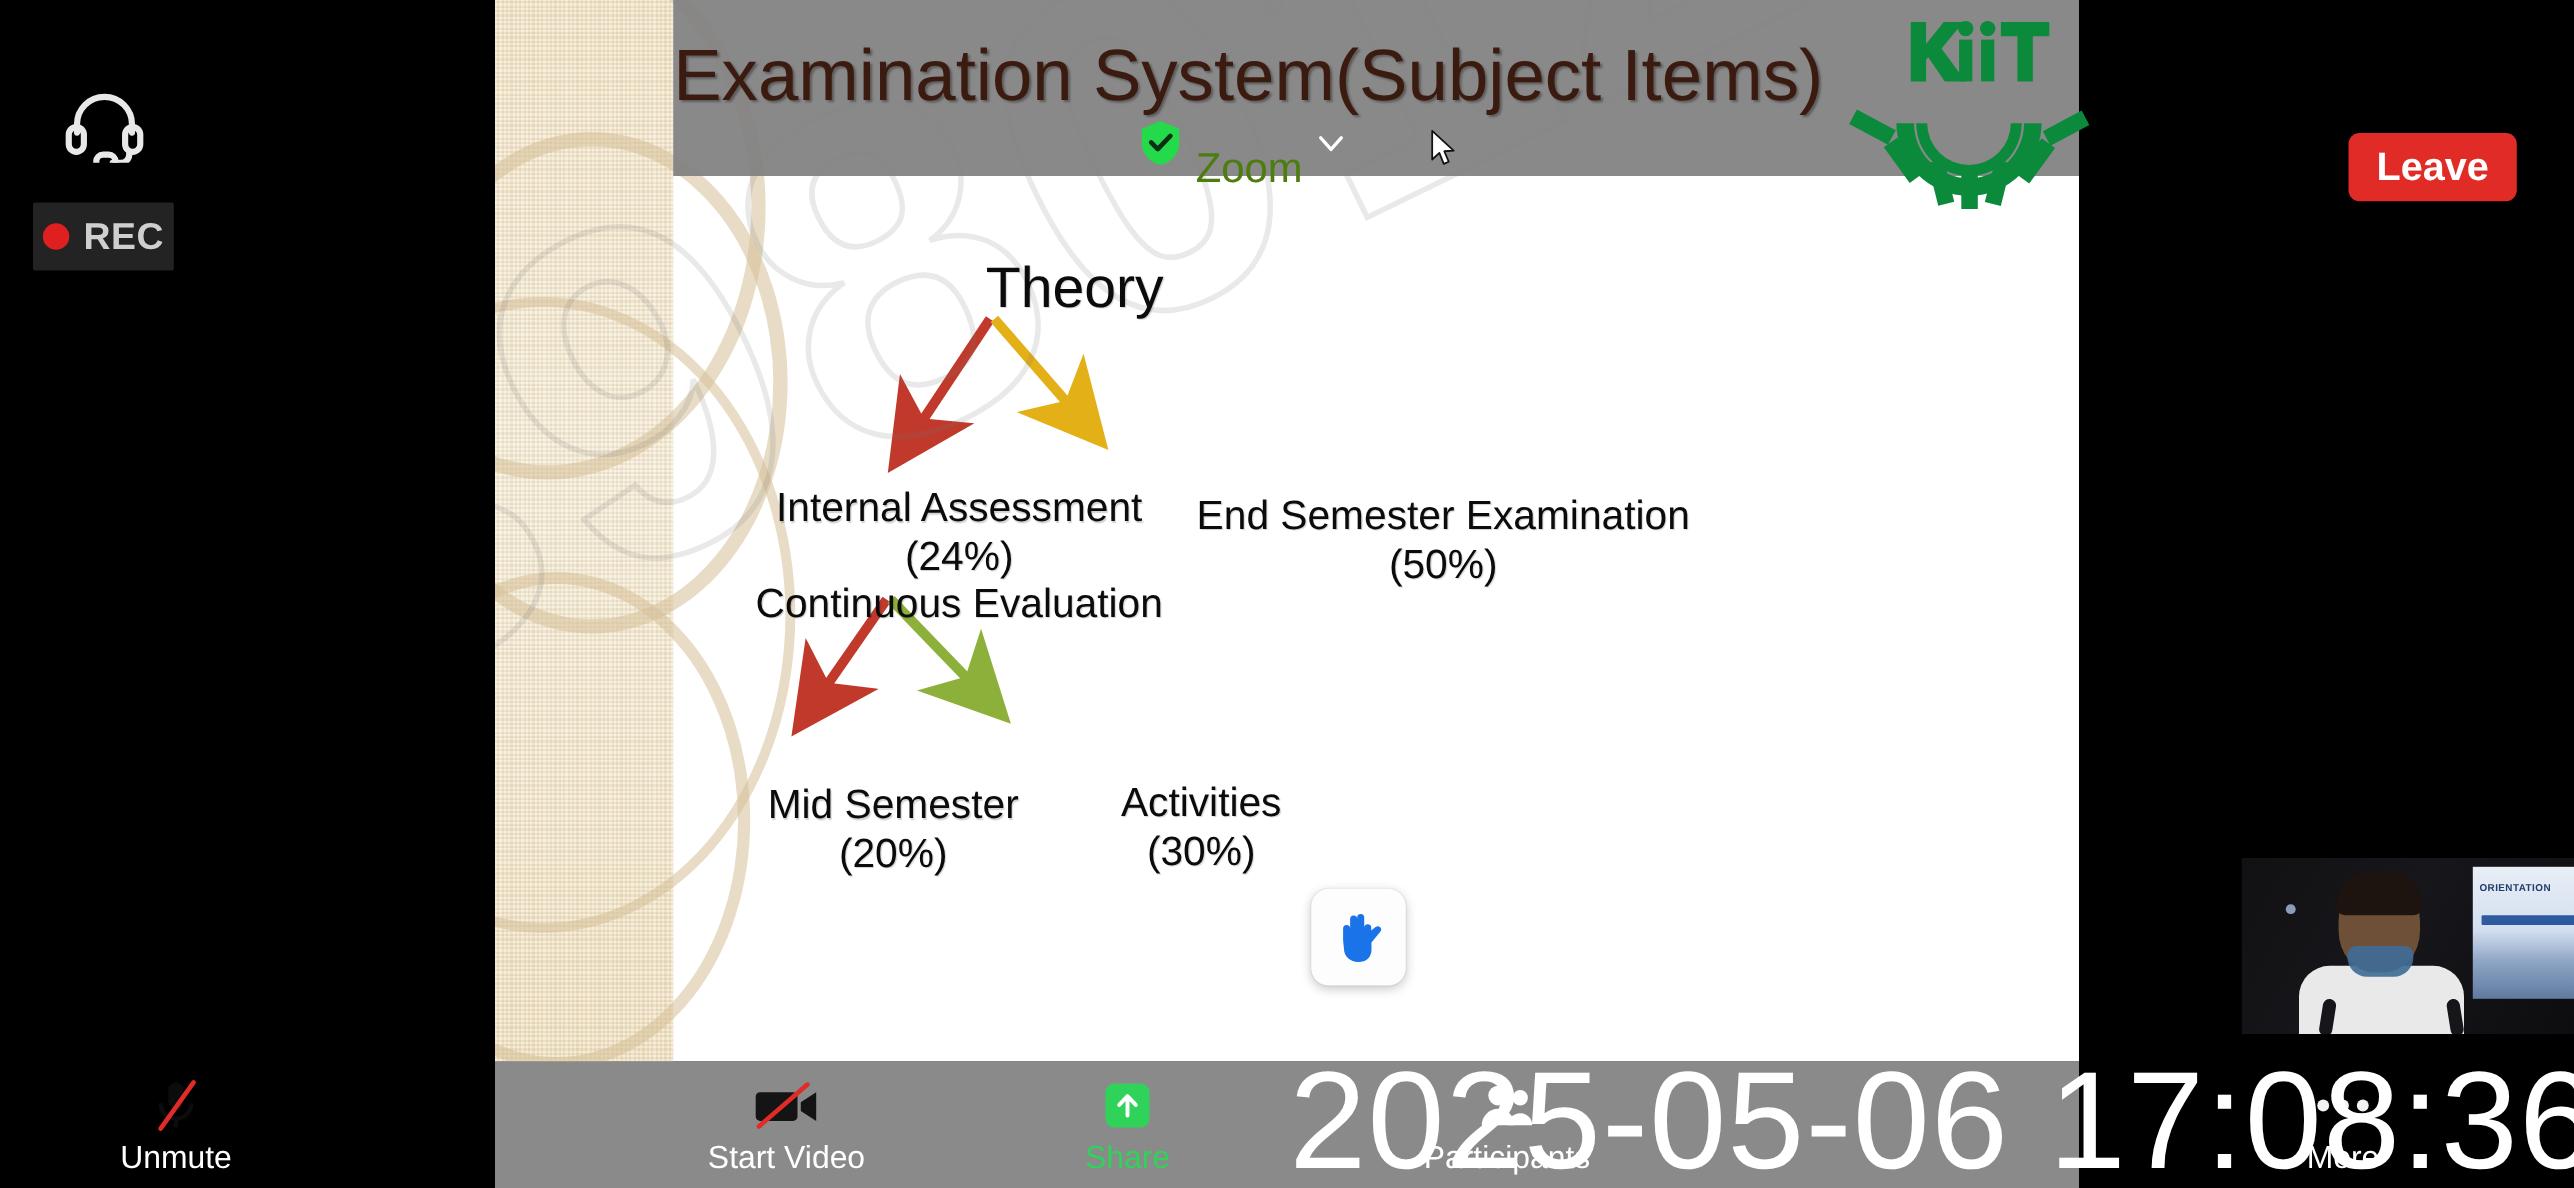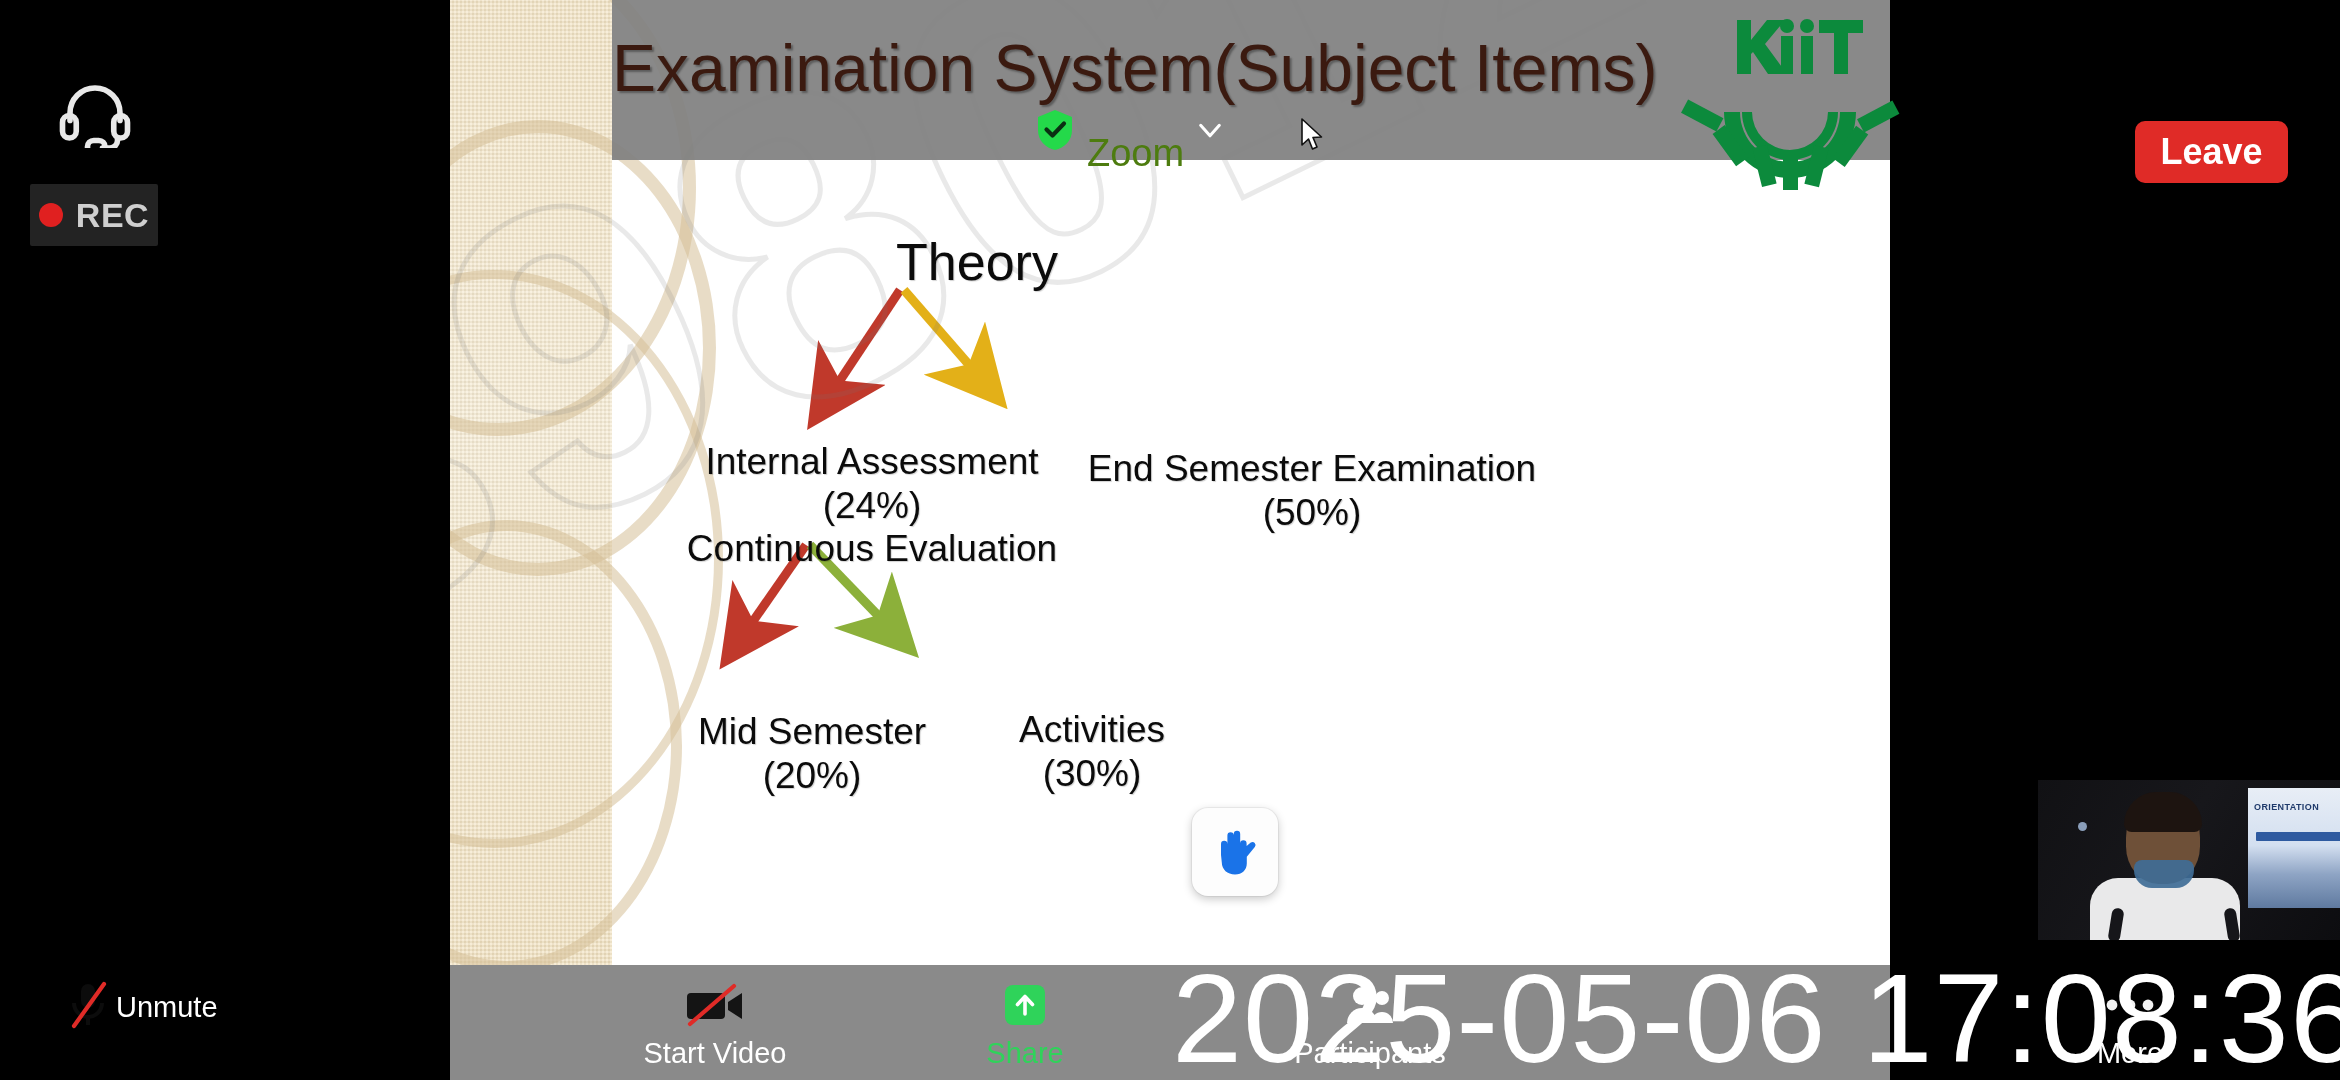--- a/index.html
+++ b/index.html
@@ -69,21 +69,21 @@
         align-items:center;justify-content:flex-start;padding-top:12px;}
   .tbtn .ico{height:56px;display:flex;align-items:center;justify-content:center;}
   .tbtn .lbl{font-size:29px;color:#fff;margin-top:4px;}
   .tb-video{left:160px;width:210px;}
   .tb-share{left:470px;width:210px;}
   .tb-share .lbl{color:#2fd35a;}
   .tb-part {left:790px;width:260px;}
 
   
   #unmute{position:absolute;left:60px;top:977px;width:200px;
-     display:flex;flex-direction:row;align-items:center;z-index:8;}
+     display:flex;flex-direction:column;align-items:center;z-index:8;}
   #unmute .ico{height:56px;display:flex;align-items:center;justify-content:center;}
   #unmute .lbl{font-size:29px;color:#fff;margin-top:4px;}
 
   
   #more{position:absolute;left:2030px;top:977px;width:200px;
      display:flex;flex-direction:column;align-items:center;z-index:8;}
   #more .ico{height:56px;display:flex;align-items:center;justify-content:center;}
   #more .lbl{font-size:29px;color:#fff;margin-top:4px;}
 
   

